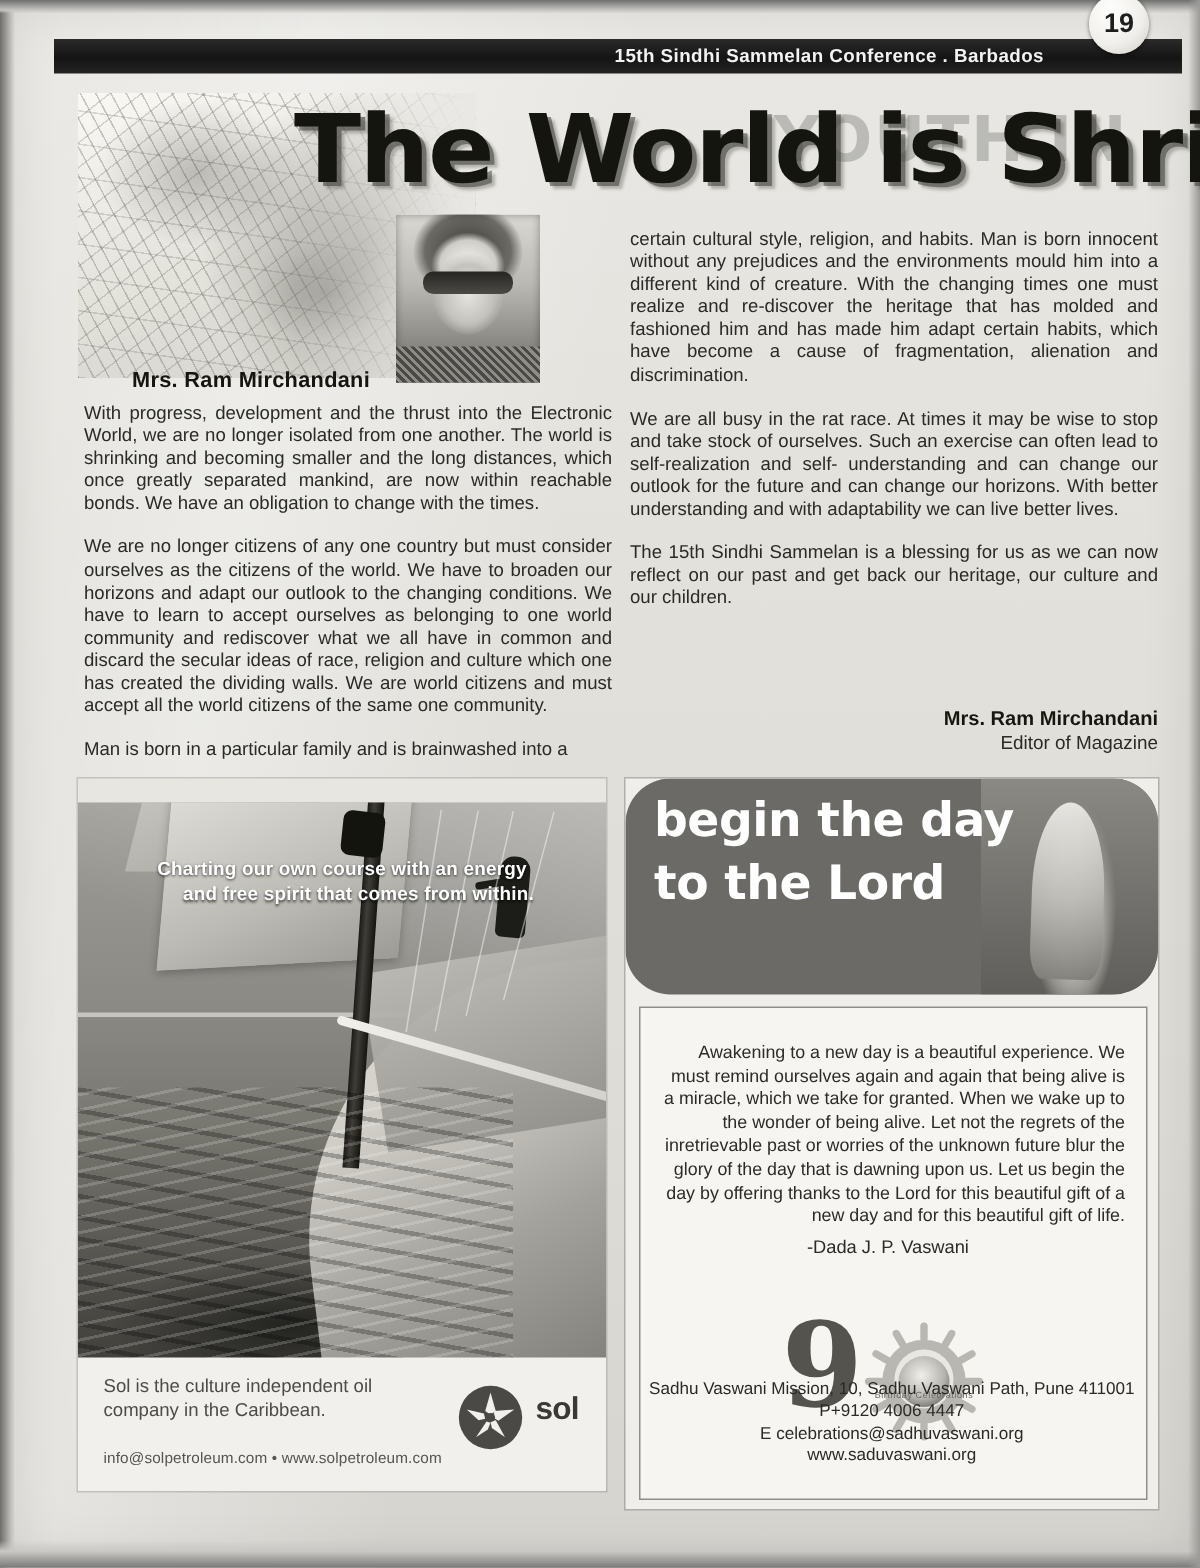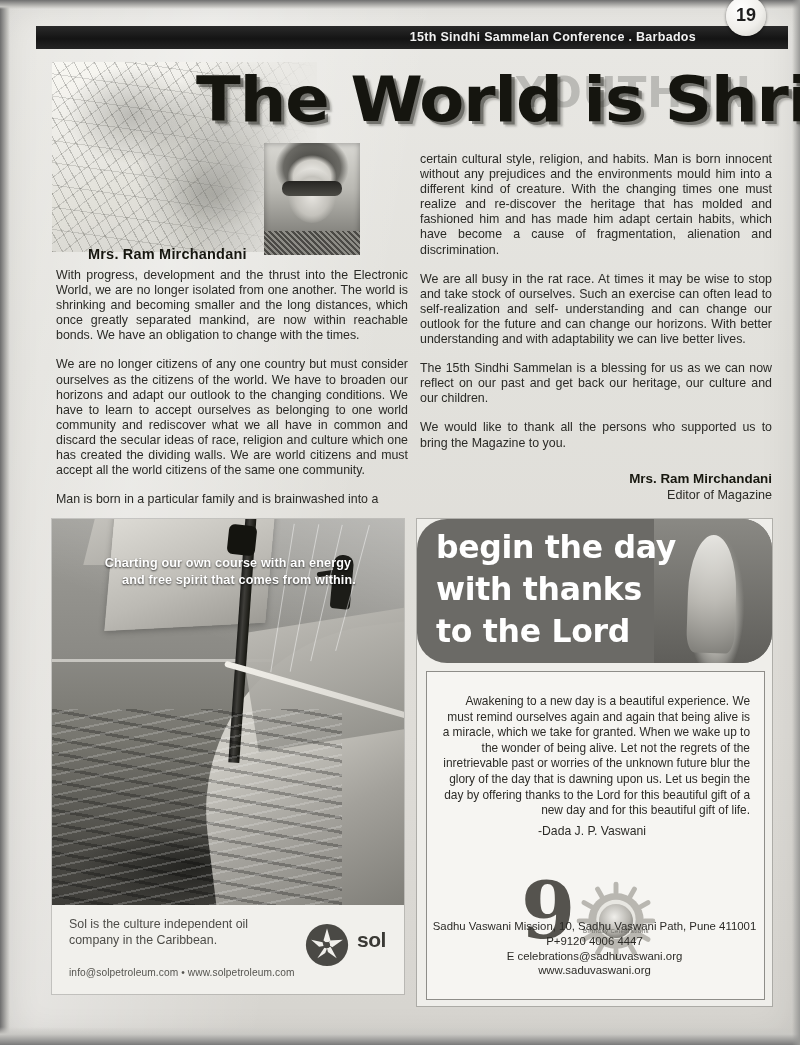--- a/index.html
+++ b/index.html
@@ -139,21 +139,21 @@
   #signoff .sig-role{font-size:12.6px;color:#2b2b26;line-height:16px;}
 
   
   #ad-sol{
     position:absolute;left:52px;top:519px;width:352px;height:475px;
     background:#e7e6e1;
     box-shadow:0 0 0 1px rgba(130,130,125,.35);
     overflow:hidden;
   }
   #sol-photo{
-    position:absolute;left:0;top:0;width:352px;height:498px;
+    position:absolute;left:0;top:16px;width:352px;height:498px;
     background:
       linear-gradient(200deg, rgba(255,255,255,.30) 0%, rgba(255,255,255,0) 30%),
       radial-gradient(ellipse 220px 90px at 18% 88%, #0e0e0c 0%, #393834 45%, rgba(0,0,0,0) 75%),
       radial-gradient(ellipse 170px 60px at 40% 70%, #232320 0%, rgba(0,0,0,0) 70%),
       linear-gradient(180deg,#9d9c97 0%,#8b8a85 27%,#77766f 44%,#4c4b46 66%,#242320 100%);
     overflow:hidden;
   }
   
   #sol-photo .sail{
     position:absolute;left:58px;top:-10px;width:160px;height:118px;
@@ -357,21 +357,20 @@
   <div class="col" id="col-left">
     <p>With progress, development and the thrust into the Electronic World, we are no longer isolated from one another. The world is shrinking and becoming smaller and the long distances, which once greatly separated mankind, are now within reachable bonds. We have an obligation to change with the times.</p>
     <p>We are no longer citizens of any one country but must consider ourselves as the citizens of the world. We have to broaden our horizons and adapt our outlook to the changing conditions. We have to learn to accept ourselves as belonging to one world community and rediscover what we all have in common and discard the secular ideas of race, religion and culture which one has created the dividing walls. We are world citizens and must accept all the world citizens of the same one community.</p>
     <p>Man is born in a particular family and is brainwashed into a</p>
   </div>
 
   <div class="col" id="col-right">
     <p>certain cultural style, religion, and habits. Man is born innocent without any prejudices and the environments mould him into a different kind of creature. With the changing times one must realize and re-discover the heritage that has molded and fashioned him and has made him adapt certain habits, which have become a cause of fragmentation, alienation and discrimination.</p>
     <p>We are all busy in the rat race. At times it may be wise to stop and take stock of ourselves. Such an exercise can often lead to self-realization and self- understanding and can change our outlook for the future and can change our horizons. With better understanding and with adaptability we can live better lives.</p>
     <p>The 15th Sindhi Sammelan is a blessing for us as we can now reflect on our past and get back our heritage, our culture and our children.</p>
-    <p>We would like to thank all the persons who supported us to bring the Magazine to you.</p>
   </div>
 
   <div id="signoff">
     <div class="sig-name">Mrs. Ram Mirchandani</div>
     <div class="sig-role">Editor of Magazine</div>
   </div>
 
   <div id="ad-sol">
     <div id="sol-photo">
       <div class="sail2"></div>
@@ -412,21 +411,20 @@
         <div class="word">sol</div>
       </div>
     </div>
   </div>
 
   <div id="ad-vaswani">
     <div id="vas-head">
       <div class="hands"></div>
       <div id="vas-title">
         <div>begin the day</div>
-        <div>with thanks</div>
         <div>to the Lord</div>
       </div>
     </div>
 
     <div id="vas-body-box">
       <div id="vas-quote">Awakening to a new day is a beautiful experience.  We must remind ourselves again and again that being alive is a miracle, which we take for granted.  When we wake up to the wonder of being alive.  Let not the regrets of the inretrievable past or worries of the unknown future blur the glory of the day that is dawning upon us.  Let us begin the day by offering thanks to the Lord for this beautiful gift of a new day and for this beautiful gift of life.</div>
       <div id="vas-attrib">-Dada J. P. Vaswani</div>
 
       <div id="vas-logo">
         <div class="nine">9</div>

